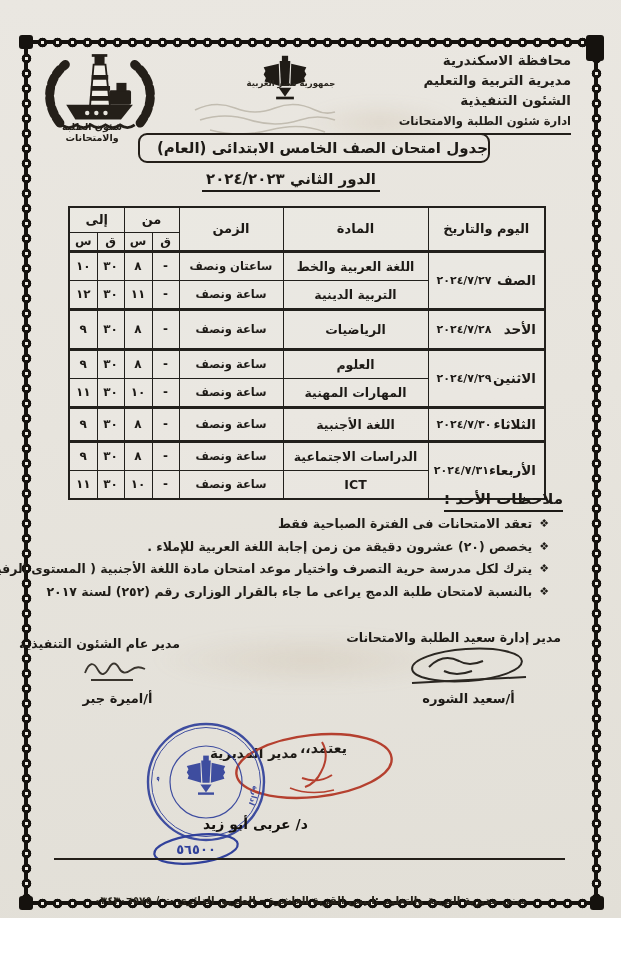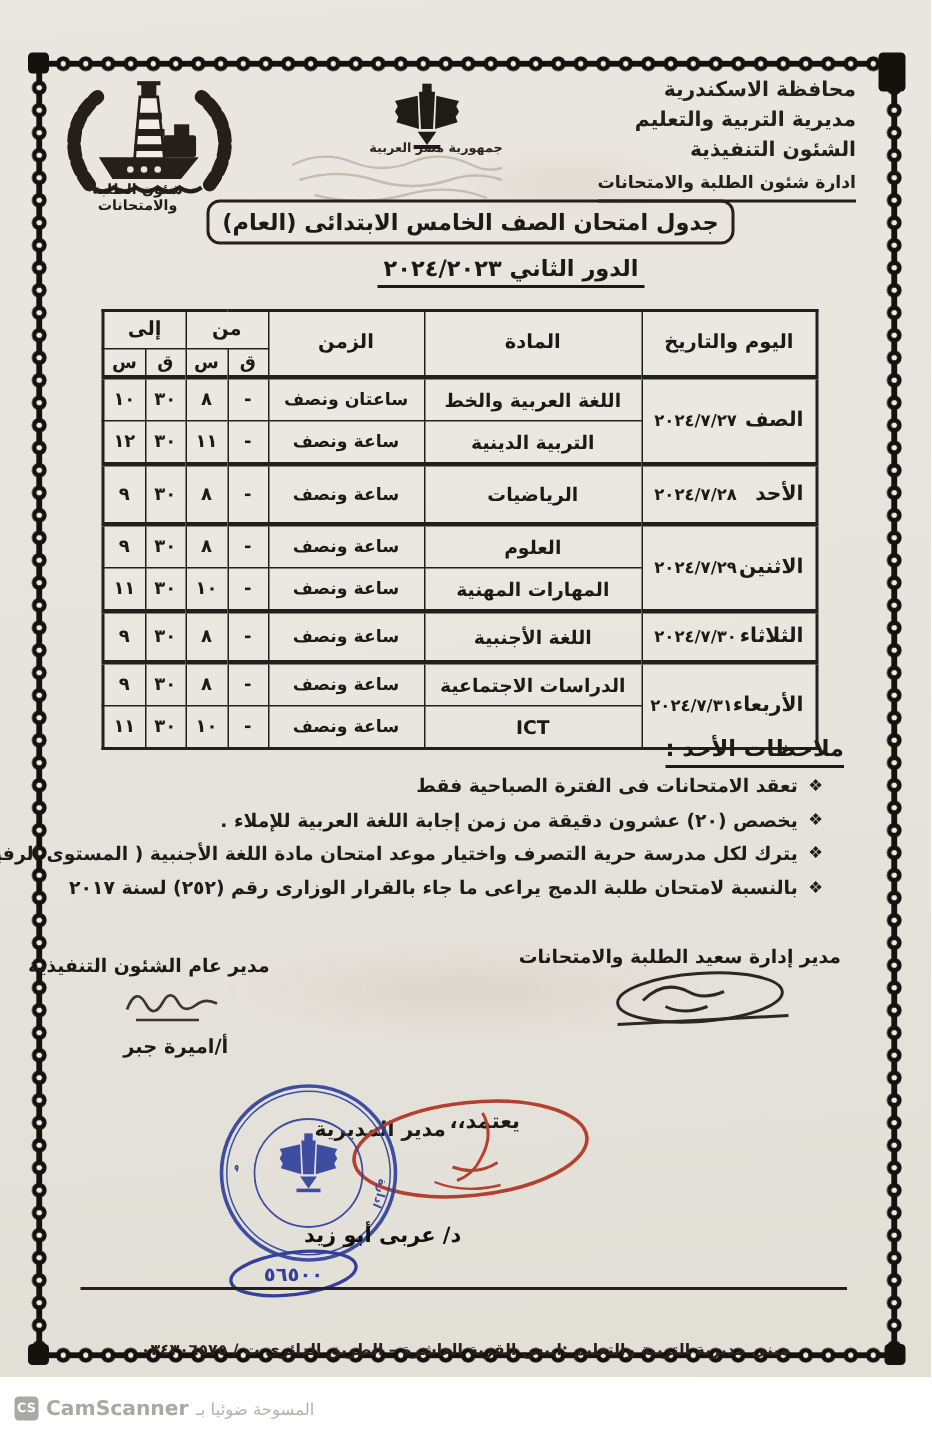--- a/index.html
+++ b/index.html
@@ -25,27 +25,27 @@
       radial-gradient(circle at 50% 50%, #efece5 0 1.6px, transparent 2px),
       radial-gradient(circle at 50% 50%, #15120e 0 4.7px, transparent 5.1px),
       linear-gradient(90deg, transparent 4.5px, #15120e 4.5px 8.5px, transparent 8.5px);
     background-size:13px 15px, 13px 15px, 13px 7.5px; background-repeat:repeat-y; }
   .corner { position:absolute; width:14px; height:14px; background:#15120e; border-radius:3px; }
 
   
   .org-block { position:absolute; right:50px; top:50px; width:235px; direction:rtl; }
   .org-line { font-size:13.5px; font-weight:bold; color:#23201b; line-height:20px; }
   .org-line.small { font-size:11.5px; border-bottom:2px solid #23201b; padding-bottom:2px; display:inline-block; }
-  .republic { position:absolute; left:246px; top:94px; width:90px; text-align:center; font-size:8.5px; font-weight:bold; color:#2a261f; }
+  .republic { position:absolute; left:246px; top:78px; width:90px; text-align:center; font-size:8.5px; font-weight:bold; color:#2a261f; }
   .emblem-caption { position:absolute; left:36px; top:121px; width:112px; text-align:center; font-size:9.5px; font-weight:bold; color:#201c16; }
 
   
   .title-box { position:absolute; left:138px; top:133px; width:352px; height:30px; border:2px solid #241f19; border-radius:9px;
-               text-align:center; line-height:27px; font-size:15px; font-weight:bold; color:#1d1a16; direction:rtl; }
-  .round-line { position:absolute; left:190px; top:169px; width:240px; text-align:right; direction:rtl; }
+               line-height:27px; font-size:15px; font-weight:bold; color:#1d1a16; direction:rtl; }
+  .round-line { position:absolute; left:202px; top:169px; width:240px; text-align:left; direction:rtl; }
   .round-line span { font-size:15px; font-weight:bold; color:#1d1a16; border-bottom:2.2px solid #1d1a16; padding:0 4px 2px; }
 
   
   .exam-table { position:absolute; left:68px; top:206px; width:478px; border-collapse:collapse; table-layout:fixed;
                 direction:rtl; color:#1d1a16; border:2.5px solid #22201c; background:rgba(255,255,255,.12); }
   .exam-table th, .exam-table td { border:1.6px solid #22201c; text-align:center; vertical-align:middle; font-weight:bold; padding:0; }
   .exam-table thead tr:first-child { height:25px; }
   .exam-table thead tr:last-child  { height:19px; }
   .exam-table thead th { font-size:13px; }
   .exam-table thead th.sub { font-size:12px; }
@@ -301,20 +301,21 @@
 
     <div class="sig-block" style="right:60px;top:630px;width:185px;">
       <div class="sig-title">مدير إدارة سعيد الطلبة والامتحانات</div>
       <svg class="sig-art" width="130" height="44" viewBox="0 0 130 44" style="position:relative;">
         <g stroke="#2b2722" stroke-width="2" fill="none">
           <ellipse cx="63" cy="20" rx="55" ry="16" transform="rotate(-4 63 20)"></ellipse>
           <path d="M25 22 q14 -14 30 -6 q10 6 24 0 M40 26 q12 6 28 0"></path>
           <path d="M8 38 L122 32"></path>
         </g>
       </svg>
+      <div class="sig-name">أ/سعيد الشوره</div>
     </div>
     <div class="sig-block" style="left:55px;top:636px;width:125px;">
       <div class="sig-title">مدير عام الشئون التنفيذية</div>
       <svg class="sig-art" width="90" height="38" viewBox="0 0 90 38" style="position:relative;">
         <g stroke="#3a352e" stroke-width="1.8" fill="none">
           <path d="M12 22 q6 -16 13 -3 q5 9 11 -2 q5 -9 10 0 q4 8 12 2 q6 -5 14 -1"></path>
           <path d="M18 29 h42"></path>
         </g>
       </svg>
       <div class="sig-name">أ/اميرة جبر</div>
@@ -359,18 +360,13 @@
       <ellipse cx="46" cy="19" rx="42" ry="14" fill="none" stroke="#31419b" stroke-width="2.2" transform="rotate(-7 46 19)"></ellipse>
       <text x="46" y="24" text-anchor="middle" font-size="13" fill="#31419b" font-weight="bold">٥٦٥٠٠</text>
     </svg>
 
     <div class="director-name">د/ عربى أبو زيد</div>
 
     <div class="foot-line"></div>
     <div class="address">مبنى مديرية التربية والتعليم :ابيس القرية العاشرة – الطريق الدائرى ت / ٠٣٤٣٠٦٥٧٥</div>
   </div>
 
-  <div class="wm">
-    <div class="wm-badge">CS</div>
-    <div class="wm-brand">CamScanner</div>
-    <div class="wm-label" dir="rtl">المسوحة ضوئيا بـ</div>
-  </div>
 </div>
 
 </body></html>

